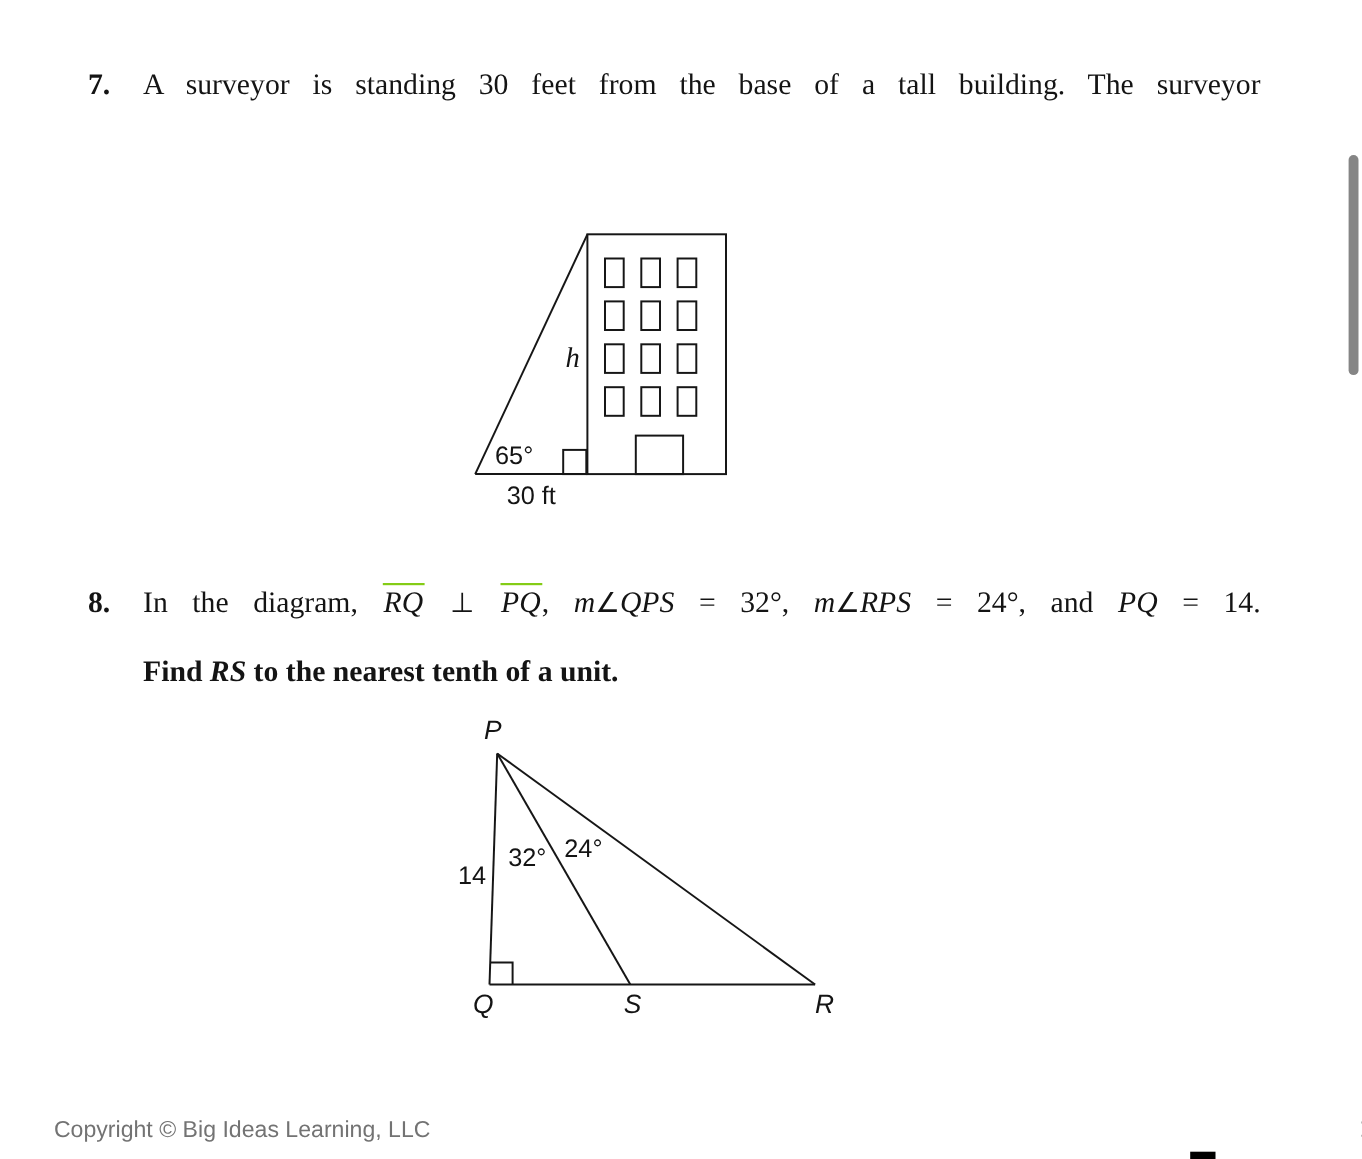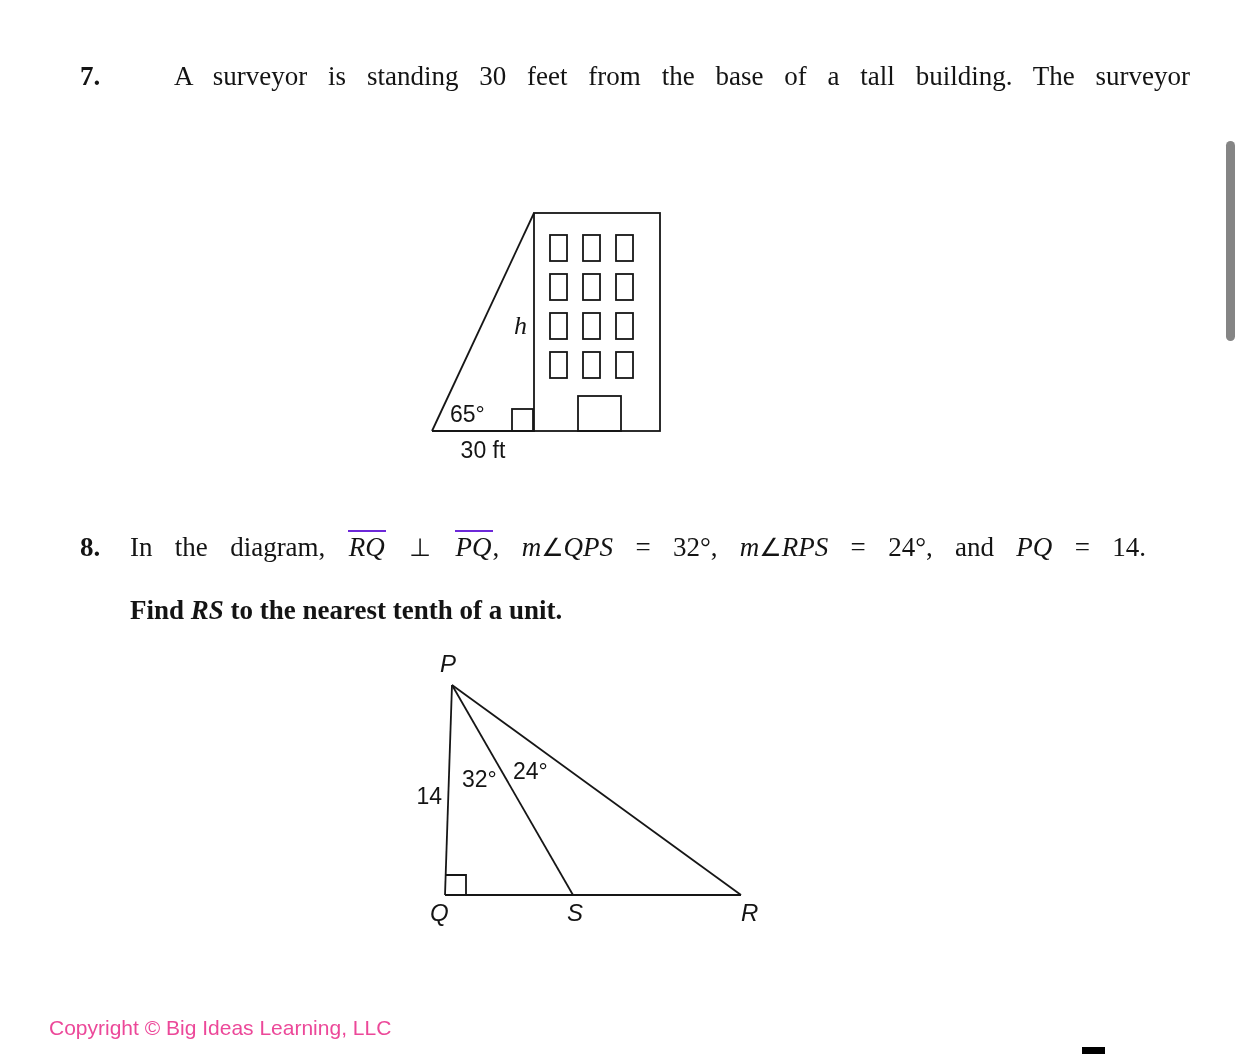--- a/index.html
+++ b/index.html
@@ -17,34 +17,34 @@
   .ptext {
     position:absolute; font-size:27px; line-height:41px; width:1016px;
   }
   .tline { display:block; }
   .just  { text-align:justify; height:41px; overflow:hidden; }
   .just::after { content:""; display:inline-block; width:100%; height:0; }
   .just2 { text-align:justify; height:47px; overflow:hidden; padding-top:5px; }
   .just2::after { content:""; display:inline-block; width:100%; height:0; }
 
   .mi  { font-style:italic; }
-  .ol  { display:inline-block; border-top:2px solid #6d28d9; padding:1px 1px 0 1px; line-height:1.05; }
+  .ol  { display:inline-block; border-top:2px solid #84cc16; padding:1px 1px 0 1px; line-height:1.05; }
   .sym { font-family:"DejaVu Sans", sans-serif; font-size:25px; }
 
   
   svg { position:absolute; overflow:visible; }
   .shape { fill:none; stroke:#161616; stroke-width:1.8px; }
   .lbl-sans   { font-family:"Liberation Sans", sans-serif; font-size:23px; fill:#141414; }
   .lbl-italic { font-family:"Liberation Sans", sans-serif; font-style:italic; font-size:24px; fill:#141414; }
   .lbl-serif-italic { font-family:"Liberation Serif", serif; font-style:italic; font-size:26px; fill:#141414; }
 
   
   .copyright {
     position:absolute; left:49px; top:1016px;
-    font-family:"Liberation Sans", sans-serif; font-size:21px; color:#ec4899;
+    font-family:"Liberation Sans", sans-serif; font-size:21px; color:#737373;
   }
   .scroll-track {
     position:absolute; right:0; top:0; width:15px; height:1054px; background:#ffffff;
   }
   .scroll-thumb {
     position:absolute; right:3px; top:141px; width:9px; height:200px;
     background:#858585; border-radius:5px;
   }
   .cutoff-text {
     position:absolute; left:1227px; top:1016px;
@@ -54,21 +54,21 @@
     position:absolute; left:1082px; top:1047px; width:23px; height:9px; background:#000;
   }
 </style>
 </head>
 <body>
 
 <div class="page">
 
   <div class="pnum" style="left:80px; top:56px;">7.</div>
 
-  <div class="ptext" style="left:130px; top:56px;margin-left:44px;">
+  <div class="ptext" style="left:130px; top:56px;">
     <div class="tline just">A surveyor is standing 30 feet from the base of a tall building. The surveyor</div>
   </div>
 
   <svg style="left:428px; top:210px;" width="240" height="260" viewBox="0 0 240 260">
 
     <rect class="shape" x="106" y="3" width="126" height="218"></rect>
 
     <rect class="shape" x="122" y="25" width="17" height="26"></rect>
     <rect class="shape" x="155" y="25" width="17" height="26"></rect>
     <rect class="shape" x="188" y="25" width="17" height="26"></rect>

